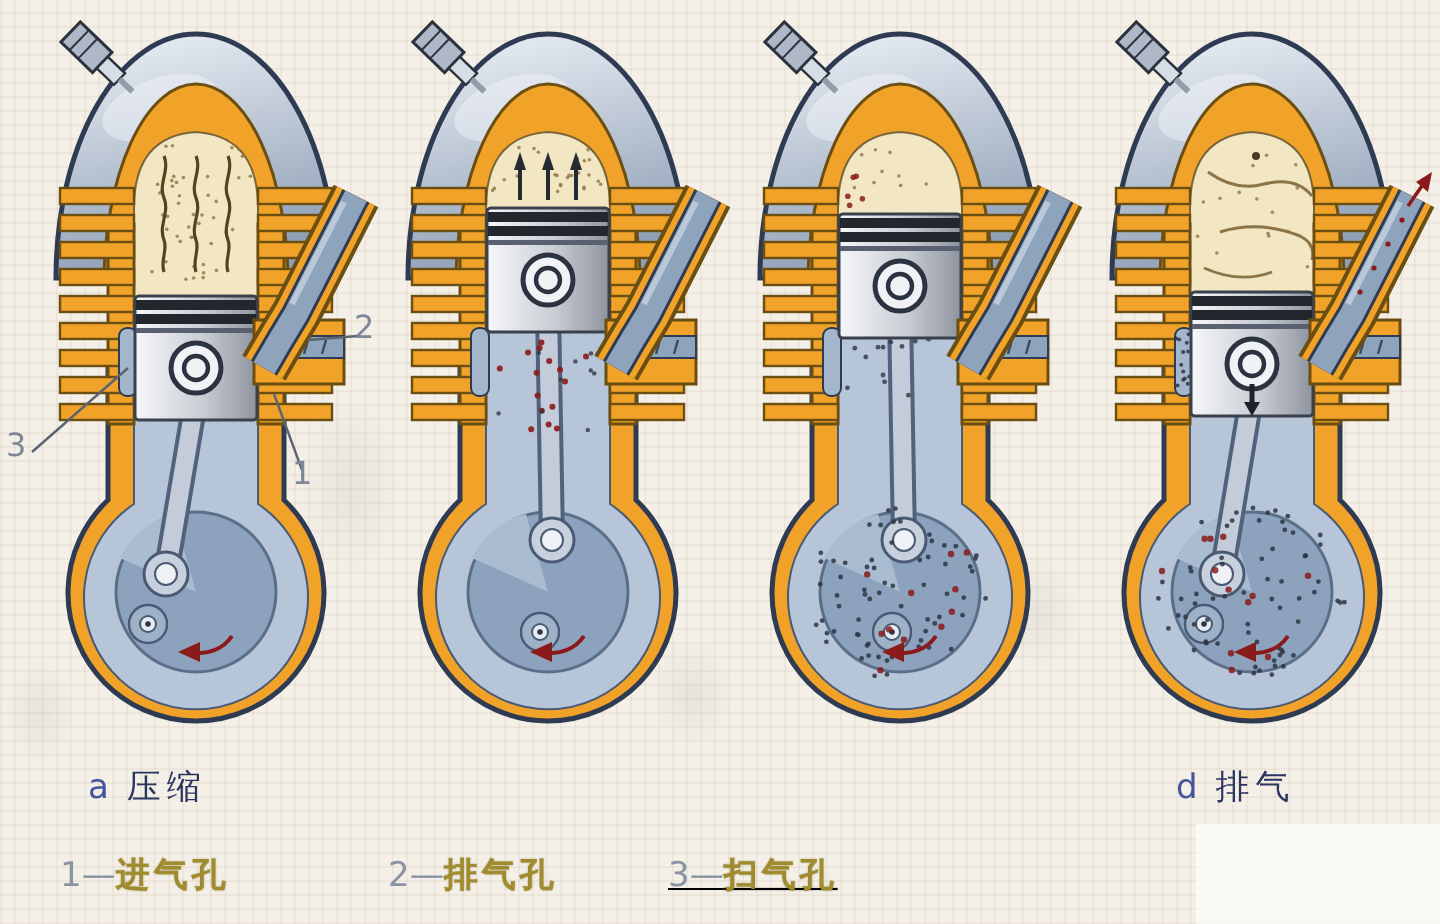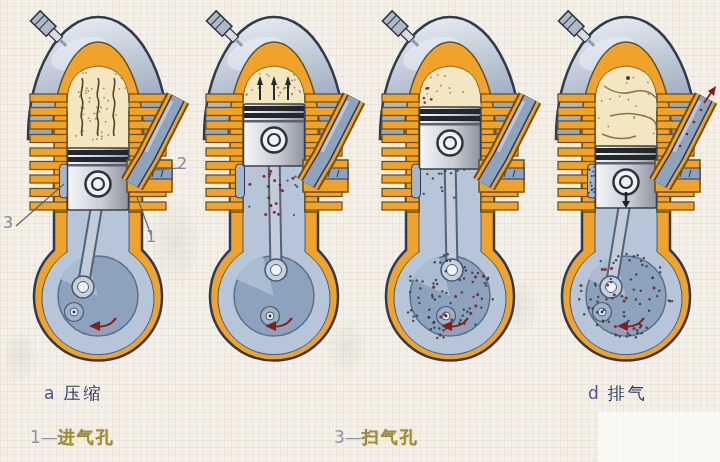--- a/index.html
+++ b/index.html
@@ -843,17 +843,20 @@
   <div class="stage-label" style="left:44px;">
     <span class="letter">a</span><span class="cn">压缩</span>
   </div>
   <div class="stage-label" style="left:588px;">
     <span class="letter">d</span><span class="cn">排气</span>
   </div>
 
   <div class="legend-item" style="left:30px;">
     <span class="pfx">1—</span><span class="port">进气孔</span>
   </div>
-  <div class="legend-item" style="left:334px;">
+  <div class="legend-item" style="left:194px;">
+    <span class="pfx">2—</span><span class="port">排气孔</span>
+  </div>
+  <div class="legend-item" style="left:334px;text-decoration:underline;">
     <span class="pfx">3—</span><span class="port">扫气孔</span>
   </div>
 
 </div>
 
 </body></html>

